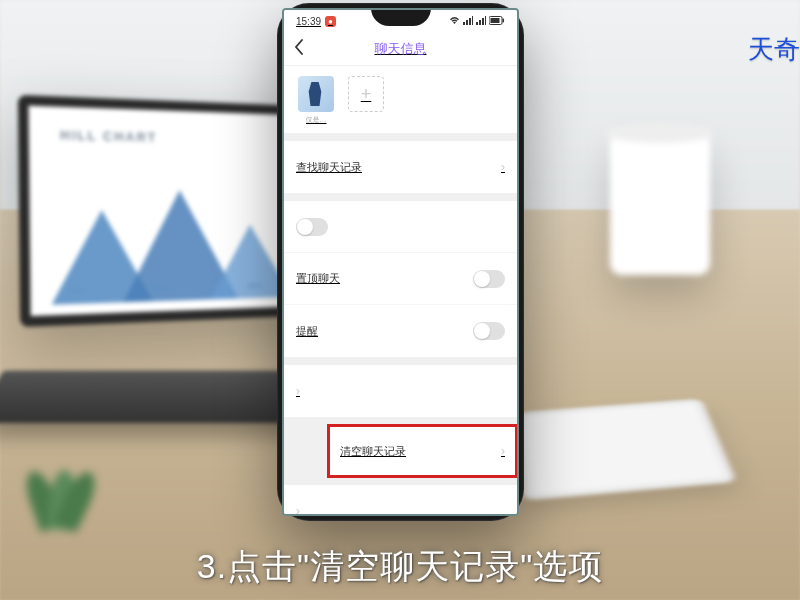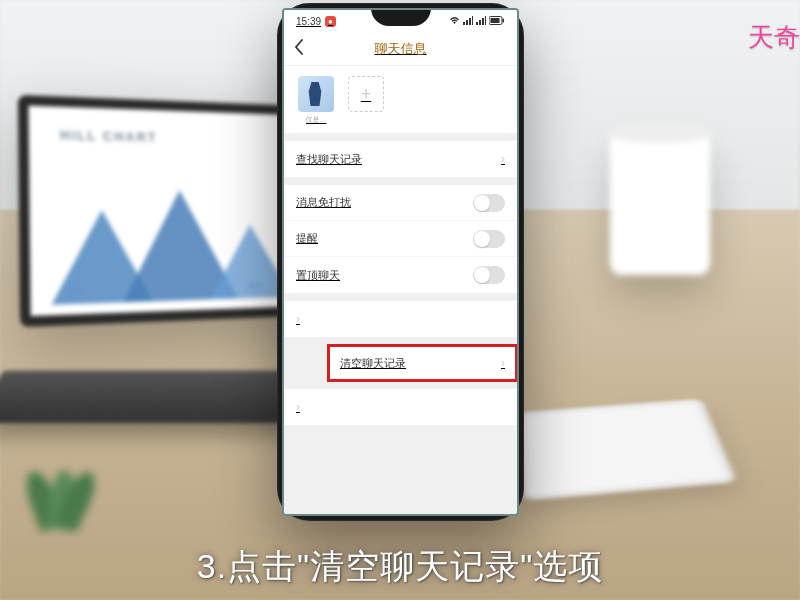--- a/index.html
+++ b/index.html
@@ -124,24 +124,24 @@
   filter: blur(4px);
 }
 .leaf { position: absolute; width: 25px; height: 60px; background: #4a7a4a; border-radius: 50% 50% 0 0; }
 .l1 { left: 10px; transform: rotate(-20deg); }
 .l2 { left: 30px; transform: rotate(5deg); background: #5a8a5a;}
 .l3 { left: 45px; transform: rotate(25deg); }
 
 
 .watermark {
   position: absolute;
-  top: 20px;
+  top: 32px;
   right: 0;
   font-size: 26px;
-  color: #ec4899;
+  color: #1d4ed8;
   font-weight: 500;
   text-shadow: 0 1px 2px rgba(0,0,0,0.2);
 }
 
 
 .phone {
   position: absolute;
   left: 277px;
   top: 3px;
   width: 247px;
@@ -203,21 +203,21 @@
 }
 .back-btn {
   position: absolute;
   left: 10px;
   font-size: 16px;
   color: #333;
 }
 .nav-title {
   margin: 0 auto;
   font-size: 13px;
-  color: #a16207;
+  color: #8b5cf6;
   font-weight: 500;
 }
 
 
 .members {
   background: #fff;
   padding: 10px 12px 8px;
   margin-bottom: 8px;
 }
 .members-row { display: flex; gap: 12px; }
@@ -260,21 +260,21 @@
   justify-content: center;
   color: #ccc;
   font-size: 18px;
   font-weight: 300;
 }
 
 
 .settings-group { margin-bottom: 8px; }
 .setting-row {
   background: #fff;
-  height: 36px;
+  height: 52px;
   display: flex;
   align-items: center;
   padding: 8px 12px;
   font-size: 11px;
   color: #333;
   border-bottom: 1px solid #f5f5f5;
   position: relative;
 }
 .setting-row:last-child { border-bottom: none; }
 .setting-label { flex: 1; }
@@ -418,29 +418,28 @@
 
     <div class="settings-group">
       <div class="setting-row">
         <span class="setting-label">查找聊天记录</span>
         <span class="chevron">›</span>
       </div>
     </div>
 
     <div class="settings-group">
       <div class="setting-row">
-        <span class="setting-label">消息免打扰</span>
         <span class="toggle"></span>
       </div>
       <div class="setting-row">
+        <span class="setting-label">置顶聊天</span>
+        <span class="toggle"></span>
+      </div>
+      <div class="setting-row">
         <span class="setting-label">提醒</span>
-        <span class="toggle"></span>
-      </div>
-      <div class="setting-row">
-        <span class="setting-label">置顶聊天</span>
         <span class="toggle"></span>
       </div>
     </div>
 
     <div class="settings-group">
       <div class="setting-row">
         <span class="chevron">›</span>
       </div>
     </div>
 

